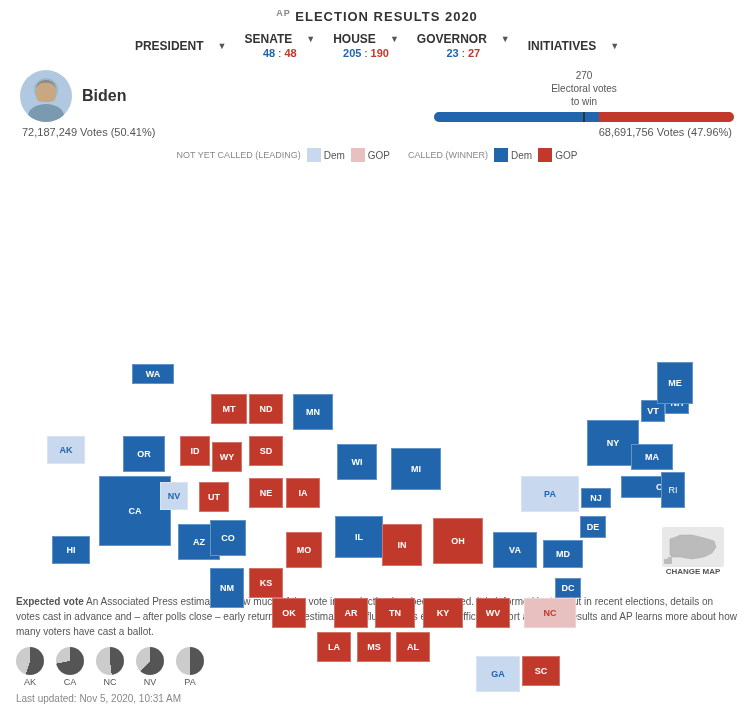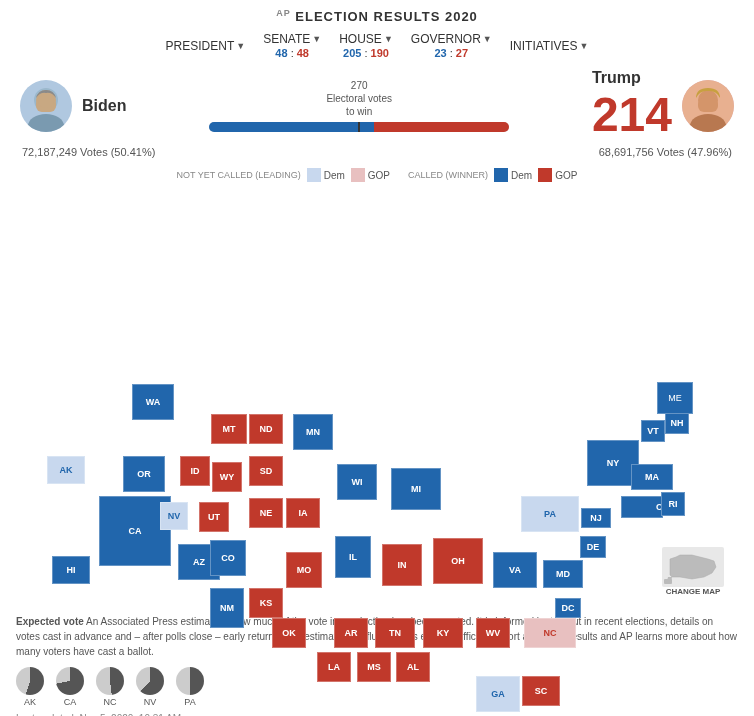--- a/index.html
+++ b/index.html
@@ -2,21 +2,21 @@
 <html><head>
   <meta charset="utf-8">
   <style>
     * { box-sizing: border-box; margin: 0; padding: 0; }
     body { font-family: Arial, sans-serif; background: #fff; width: 754px; min-height: 716px; overflow-x: hidden; font-size: 12px; color: #333; }
 
     .header { text-align: center; padding: 8px 0 4px; }
     .ap-title { font-size: 13px; font-weight: bold; letter-spacing: 1px; color: #333; }
 
     .nav-bar { display: flex; justify-content: center; gap: 18px; padding: 4px 0; }
-    .nav-item { font-size: 12px; font-weight: normal; color: #333; cursor: pointer; display: flex; align-items: center; gap: 2px; }
+    .nav-item { font-size: 12px; font-weight: bold; color: #333; cursor: pointer; display: flex; align-items: center; gap: 14px; }
     .nav-item .chevron { font-size: 9px; color: #555; }
     .nav-sub { font-size: 11px; color: #333; text-align: center; margin-top: 1px; }
     .nav-sub .dem { color: #2166ac; font-weight: bold; }
     .nav-sub .rep { color: #c0392b; font-weight: bold; }
 
     .scoreboard { display: flex; align-items: center; justify-content: space-between; padding: 6px 20px 4px; position: relative; }
     .candidate-left { display: flex; align-items: center; gap: 10px; }
     .candidate-right { display: flex; align-items: center; gap: 10px; flex-direction: row-reverse; }
     .candidate-name { font-size: 16px; font-weight: bold; color: #333; }
     .candidate-votes-big { font-size: 48px; font-weight: bold; }
@@ -140,35 +140,20 @@
 
   <div class="progress-section">
     <div class="progress-label">270<br>Electoral votes<br>to win</div>
     <div class="progress-bar-wrap">
       <div class="progress-dem" style="width:55%;"></div>
       <div class="progress-rep" style="width:45%;"></div>
       <div class="progress-marker"></div>
     </div>
   </div>
 
-  <div class="candidate-right">
-    <div class="avatar avatar-right">
-      <svg width="52" height="52" viewBox="0 0 52 52">
-        <circle cx="26" cy="26" r="26" fill="#e8b090"></circle>
-        <circle cx="26" cy="20" r="10" fill="#d4956a"></circle>
-        <rect x="16" y="18" width="20" height="14" rx="6" fill="#d4956a"></rect>
-        <path d="M14,18 Q14,8 26,8 Q38,8 38,18 Q34,10 26,11 Q18,10 14,18z" fill="#c8a040"></path>
-        <ellipse cx="26" cy="46" rx="18" ry="12" fill="#b87850"></ellipse>
-      </svg>
-    </div>
-    <div>
-      <div class="candidate-name">Trump</div>
-      <div class="candidate-votes-big rep-color">214</div>
-    </div>
-  </div>
 </div>
 
 <div style="display:flex;justify-content:space-between;padding:0 22px 4px;">
   <span class="votes-sub">72,187,249 Votes (50.41%)</span>
   <span class="votes-sub">68,691,756 Votes (47.96%)</span>
 </div>
 
 <div class="legend">
   <div class="legend-group">
     <span class="legend-group-label">NOT YET CALLED (LEADING)</span>
@@ -192,21 +177,21 @@
       <span>GOP</span>
     </div>
   </div>
 </div>
 
 <div class="map-area">
   <div class="map-container" id="state-map">
 
   <div style="position: absolute; left: 20px; top: 270px; width: 38px; height: 28px; background: rgb(200, 216, 238); color: rgb(33, 102, 172); display: flex; align-items: center; justify-content: center; font-size: 9px; font-weight: bold; cursor: pointer; border: 1px solid rgba(255, 255, 255, 0.3);">AK</div>
       <div style="position: absolute; left: 25px; top: 370px; width: 38px; height: 28px; background: rgb(33, 102, 172); color: rgb(255, 255, 255); display: flex; align-items: center; justify-content: center; font-size: 9px; font-weight: bold; cursor: pointer; border: 1px solid rgba(255, 255, 255, 0.3);">HI</div>
-      <div style="position: absolute; left: 105px; top: 198px; width: 42px; height: 36px; background: rgb(33, 102, 172); color: rgb(255, 255, 255); display: flex; align-items: center; justify-content: center; font-size: 9px; font-weight: bold; cursor: pointer; border: 1px solid rgba(255, 255, 255, 0.3);">WA</div>
+      <div style="position: absolute; left: 105px; top: 198px; width: 42px; height: 20px; background: rgb(33, 102, 172); color: rgb(255, 255, 255); display: flex; align-items: center; justify-content: center; font-size: 9px; font-weight: bold; cursor: pointer; border: 1px solid rgba(255, 255, 255, 0.3);">WA</div>
       <div style="position: absolute; left: 96px; top: 270px; width: 42px; height: 36px; background: rgb(33, 102, 172); color: rgb(255, 255, 255); display: flex; align-items: center; justify-content: center; font-size: 9px; font-weight: bold; cursor: pointer; border: 1px solid rgba(255, 255, 255, 0.3);">OR</div>
       <div style="position: absolute; left: 72px; top: 310px; width: 72px; height: 70px; background: rgb(33, 102, 172); color: rgb(255, 255, 255); display: flex; align-items: center; justify-content: center; font-size: 9px; font-weight: bold; cursor: pointer; border: 1px solid rgba(255, 255, 255, 0.3);">CA</div>
       <div style="position: absolute; left: 153px; top: 270px; width: 30px; height: 30px; background: rgb(192, 57, 43); color: rgb(255, 255, 255); display: flex; align-items: center; justify-content: center; font-size: 9px; font-weight: bold; cursor: pointer; border: 1px solid rgba(255, 255, 255, 0.3);">ID</div>
       <div style="position: absolute; left: 133px; top: 316px; width: 28px; height: 28px; background: rgb(200, 216, 238); color: rgb(33, 102, 172); display: flex; align-items: center; justify-content: center; font-size: 9px; font-weight: bold; cursor: pointer; border: 1px solid rgba(255, 255, 255, 0.3);">NV</div>
       <div style="position: absolute; left: 151px; top: 358px; width: 42px; height: 36px; background: rgb(33, 102, 172); color: rgb(255, 255, 255); display: flex; align-items: center; justify-content: center; font-size: 9px; font-weight: bold; cursor: pointer; border: 1px solid rgba(255, 255, 255, 0.3);">AZ</div>
       <div style="position: absolute; left: 184px; top: 228px; width: 36px; height: 30px; background: rgb(192, 57, 43); color: rgb(255, 255, 255); display: flex; align-items: center; justify-content: center; font-size: 9px; font-weight: bold; cursor: pointer; border: 1px solid rgba(255, 255, 255, 0.3);">MT</div>
       <div style="position: absolute; left: 185px; top: 276px; width: 30px; height: 30px; background: rgb(192, 57, 43); color: rgb(255, 255, 255); display: flex; align-items: center; justify-content: center; font-size: 9px; font-weight: bold; cursor: pointer; border: 1px solid rgba(255, 255, 255, 0.3);">WY</div>
       <div style="position: absolute; left: 172px; top: 316px; width: 30px; height: 30px; background: rgb(192, 57, 43); color: rgb(255, 255, 255); display: flex; align-items: center; justify-content: center; font-size: 9px; font-weight: bold; cursor: pointer; border: 1px solid rgba(255, 255, 255, 0.3);">UT</div>
       <div style="position: absolute; left: 183px; top: 354px; width: 36px; height: 36px; background: rgb(33, 102, 172); color: rgb(255, 255, 255); display: flex; align-items: center; justify-content: center; font-size: 9px; font-weight: bold; cursor: pointer; border: 1px solid rgba(255, 255, 255, 0.3);">CO</div>
       <div style="position: absolute; left: 183px; top: 402px; width: 34px; height: 40px; background: rgb(33, 102, 172); color: rgb(255, 255, 255); display: flex; align-items: center; justify-content: center; font-size: 9px; font-weight: bold; cursor: pointer; border: 1px solid rgba(255, 255, 255, 0.3);">NM</div>
@@ -216,43 +201,43 @@
       <div style="position: absolute; left: 222px; top: 402px; width: 34px; height: 30px; background: rgb(192, 57, 43); color: rgb(255, 255, 255); display: flex; align-items: center; justify-content: center; font-size: 9px; font-weight: bold; cursor: pointer; border: 1px solid rgba(255, 255, 255, 0.3);">KS</div>
       <div style="position: absolute; left: 266px; top: 228px; width: 40px; height: 36px; background: rgb(33, 102, 172); color: rgb(255, 255, 255); display: flex; align-items: center; justify-content: center; font-size: 9px; font-weight: bold; cursor: pointer; border: 1px solid rgba(255, 255, 255, 0.3);">MN</div>
       <div style="position: absolute; left: 259px; top: 312px; width: 34px; height: 30px; background: rgb(192, 57, 43); color: rgb(255, 255, 255); display: flex; align-items: center; justify-content: center; font-size: 9px; font-weight: bold; cursor: pointer; border: 1px solid rgba(255, 255, 255, 0.3);">IA</div>
       <div style="position: absolute; left: 259px; top: 366px; width: 36px; height: 36px; background: rgb(192, 57, 43); color: rgb(255, 255, 255); display: flex; align-items: center; justify-content: center; font-size: 9px; font-weight: bold; cursor: pointer; border: 1px solid rgba(255, 255, 255, 0.3);">MO</div>
       <div style="position: absolute; left: 245px; top: 432px; width: 34px; height: 30px; background: rgb(192, 57, 43); color: rgb(255, 255, 255); display: flex; align-items: center; justify-content: center; font-size: 9px; font-weight: bold; cursor: pointer; border: 1px solid rgba(255, 255, 255, 0.3);">OK</div>
       <div style="position: absolute; left: 307px; top: 432px; width: 34px; height: 30px; background: rgb(192, 57, 43); color: rgb(255, 255, 255); display: flex; align-items: center; justify-content: center; font-size: 9px; font-weight: bold; cursor: pointer; border: 1px solid rgba(255, 255, 255, 0.3);">AR</div>
       <div style="position: absolute; left: 290px; top: 466px; width: 34px; height: 30px; background: rgb(192, 57, 43); color: rgb(255, 255, 255); display: flex; align-items: center; justify-content: center; font-size: 9px; font-weight: bold; cursor: pointer; border: 1px solid rgba(255, 255, 255, 0.3);">LA</div>
       <div style="position: absolute; left: 330px; top: 466px; width: 34px; height: 30px; background: rgb(192, 57, 43); color: rgb(255, 255, 255); display: flex; align-items: center; justify-content: center; font-size: 9px; font-weight: bold; cursor: pointer; border: 1px solid rgba(255, 255, 255, 0.3);">MS</div>
       <div style="position: absolute; left: 369px; top: 466px; width: 34px; height: 30px; background: rgb(192, 57, 43); color: rgb(255, 255, 255); display: flex; align-items: center; justify-content: center; font-size: 9px; font-weight: bold; cursor: pointer; border: 1px solid rgba(255, 255, 255, 0.3);">AL</div>
       <div style="position: absolute; left: 310px; top: 278px; width: 40px; height: 36px; background: rgb(33, 102, 172); color: rgb(255, 255, 255); display: flex; align-items: center; justify-content: center; font-size: 9px; font-weight: bold; cursor: pointer; border: 1px solid rgba(255, 255, 255, 0.3);">WI</div>
-      <div style="position: absolute; left: 308px; top: 350px; width: 36px; height: 42px; background: rgb(33, 102, 172); color: rgb(255, 255, 255); display: flex; align-items: center; justify-content: center; font-size: 9px; font-weight: bold; cursor: pointer; border: 1px solid rgba(255, 255, 255, 0.3);">IL</div>
+      <div style="position: absolute; left: 308px; top: 350px; width: 48px; height: 42px; background: rgb(33, 102, 172); color: rgb(255, 255, 255); display: flex; align-items: center; justify-content: center; font-size: 9px; font-weight: bold; cursor: pointer; border: 1px solid rgba(255, 255, 255, 0.3);">IL</div>
       <div style="position: absolute; left: 348px; top: 432px; width: 40px; height: 30px; background: rgb(192, 57, 43); color: rgb(255, 255, 255); display: flex; align-items: center; justify-content: center; font-size: 9px; font-weight: bold; cursor: pointer; border: 1px solid rgba(255, 255, 255, 0.3);">TN</div>
       <div style="position: absolute; left: 364px; top: 282px; width: 50px; height: 42px; background: rgb(33, 102, 172); color: rgb(255, 255, 255); display: flex; align-items: center; justify-content: center; font-size: 9px; font-weight: bold; cursor: pointer; border: 1px solid rgba(255, 255, 255, 0.3);">MI</div>
       <div style="position: absolute; left: 355px; top: 358px; width: 40px; height: 42px; background: rgb(192, 57, 43); color: rgb(255, 255, 255); display: flex; align-items: center; justify-content: center; font-size: 9px; font-weight: bold; cursor: pointer; border: 1px solid rgba(255, 255, 255, 0.3);">IN</div>
       <div style="position: absolute; left: 396px; top: 432px; width: 40px; height: 30px; background: rgb(192, 57, 43); color: rgb(255, 255, 255); display: flex; align-items: center; justify-content: center; font-size: 9px; font-weight: bold; cursor: pointer; border: 1px solid rgba(255, 255, 255, 0.3);">KY</div>
       <div style="position: absolute; left: 406px; top: 352px; width: 50px; height: 46px; background: rgb(192, 57, 43); color: rgb(255, 255, 255); display: flex; align-items: center; justify-content: center; font-size: 9px; font-weight: bold; cursor: pointer; border: 1px solid rgba(255, 255, 255, 0.3);">OH</div>
       <div style="position: absolute; left: 449px; top: 432px; width: 34px; height: 30px; background: rgb(192, 57, 43); color: rgb(255, 255, 255); display: flex; align-items: center; justify-content: center; font-size: 9px; font-weight: bold; cursor: pointer; border: 1px solid rgba(255, 255, 255, 0.3);">WV</div>
       <div style="position: absolute; left: 449px; top: 490px; width: 44px; height: 36px; background: rgb(200, 216, 238); color: rgb(33, 102, 172); display: flex; align-items: center; justify-content: center; font-size: 9px; font-weight: bold; cursor: pointer; border: 1px solid rgba(255, 255, 255, 0.3);">GA</div>
       <div style="position: absolute; left: 495px; top: 490px; width: 38px; height: 30px; background: rgb(192, 57, 43); color: rgb(255, 255, 255); display: flex; align-items: center; justify-content: center; font-size: 9px; font-weight: bold; cursor: pointer; border: 1px solid rgba(255, 255, 255, 0.3);">SC</div>
       <div style="position: absolute; left: 497px; top: 432px; width: 52px; height: 30px; background: rgb(232, 192, 192); color: rgb(192, 57, 43); display: flex; align-items: center; justify-content: center; font-size: 9px; font-weight: bold; cursor: pointer; border: 1px solid rgba(255, 255, 255, 0.3);">NC</div>
       <div style="position: absolute; left: 466px; top: 366px; width: 44px; height: 36px; background: rgb(33, 102, 172); color: rgb(255, 255, 255); display: flex; align-items: center; justify-content: center; font-size: 9px; font-weight: bold; cursor: pointer; border: 1px solid rgba(255, 255, 255, 0.3);">VA</div>
       <div style="position: absolute; left: 528px; top: 412px; width: 26px; height: 20px; background: rgb(33, 102, 172); color: rgb(255, 255, 255); display: flex; align-items: center; justify-content: center; font-size: 9px; font-weight: bold; cursor: pointer; border: 1px solid rgba(255, 255, 255, 0.3);">DC</div>
       <div style="position: absolute; left: 516px; top: 374px; width: 40px; height: 28px; background: rgb(33, 102, 172); color: rgb(255, 255, 255); display: flex; align-items: center; justify-content: center; font-size: 9px; font-weight: bold; cursor: pointer; border: 1px solid rgba(255, 255, 255, 0.3);">MD</div>
       <div style="position: absolute; left: 553px; top: 350px; width: 26px; height: 22px; background: rgb(33, 102, 172); color: rgb(255, 255, 255); display: flex; align-items: center; justify-content: center; font-size: 9px; font-weight: bold; cursor: pointer; border: 1px solid rgba(255, 255, 255, 0.3);">DE</div>
       <div style="position: absolute; left: 494px; top: 310px; width: 58px; height: 36px; background: rgb(200, 216, 238); color: rgb(33, 102, 172); display: flex; align-items: center; justify-content: center; font-size: 9px; font-weight: bold; cursor: pointer; border: 1px solid rgba(255, 255, 255, 0.3);">PA</div>
       <div style="position: absolute; left: 554px; top: 322px; width: 30px; height: 20px; background: rgb(33, 102, 172); color: rgb(255, 255, 255); display: flex; align-items: center; justify-content: center; font-size: 9px; font-weight: bold; cursor: pointer; border: 1px solid rgba(255, 255, 255, 0.3);">NJ</div>
       <div style="position: absolute; left: 560px; top: 254px; width: 52px; height: 46px; background: rgb(33, 102, 172); color: rgb(255, 255, 255); display: flex; align-items: center; justify-content: center; font-size: 9px; font-weight: bold; cursor: pointer; border: 1px solid rgba(255, 255, 255, 0.3);">NY</div>
       <div style="position: absolute; left: 594px; top: 310px; width: 28px; height: 22px; background: rgb(33, 102, 172); color: rgb(255, 255, 255); display: flex; align-items: center; justify-content: center; font-size: 9px; font-weight: bold; cursor: pointer; border: 1px solid rgba(255, 255, 255, 0.3); padding-left: 40px;">CT</div>
       <div style="position: absolute; left: 604px; top: 278px; width: 42px; height: 26px; background: rgb(33, 102, 172); color: rgb(255, 255, 255); display: flex; align-items: center; justify-content: center; font-size: 9px; font-weight: bold; cursor: pointer; border: 1px solid rgba(255, 255, 255, 0.3);">MA</div>
-      <div style="position: absolute; left: 634px; top: 306px; width: 24px; height: 24px; background: rgb(33, 102, 172); color: rgb(255, 255, 255); display: flex; align-items: center; justify-content: center; font-size: 9px; font-weight: bold; cursor: pointer; border: 1px solid rgba(255, 255, 255, 0.3);">RI</div>
+      <div style="position: absolute; left: 634px; top: 306px; width: 24px; height: 36px; background: rgb(33, 102, 172); color: rgb(255, 255, 255); display: flex; align-items: center; justify-content: center; font-size: 9px; font-weight: normal; cursor: pointer; border: 1px solid rgba(255, 255, 255, 0.3);">RI</div>
       <div style="position: absolute; left: 614px; top: 234px; width: 24px; height: 22px; background: rgb(33, 102, 172); color: rgb(255, 255, 255); display: flex; align-items: center; justify-content: center; font-size: 9px; font-weight: bold; cursor: pointer; border: 1px solid rgba(255, 255, 255, 0.3);">VT</div>
       <div style="position: absolute; left: 638px; top: 226px; width: 24px; height: 22px; background: rgb(33, 102, 172); color: rgb(255, 255, 255); display: flex; align-items: center; justify-content: center; font-size: 9px; font-weight: bold; cursor: pointer; border: 1px solid rgba(255, 255, 255, 0.3);">NH</div>
-      <div style="position: absolute; left: 630px; top: 196px; width: 36px; height: 32px; background: rgb(33, 102, 172); color: rgb(255, 255, 255); display: flex; align-items: center; justify-content: center; font-size: 9px; font-weight: normal; cursor: pointer; border: 1px solid rgba(255, 255, 255, 0.3);">ME</div>
+      <div style="position: absolute; left: 630px; top: 196px; width: 36px; height: 42px; background: rgb(33, 102, 172); color: rgb(255, 255, 255); display: flex; align-items: center; justify-content: center; font-size: 9px; font-weight: bold; cursor: pointer; border: 1px solid rgba(255, 255, 255, 0.3);">ME</div>
     </div>
 
   <div class="change-map-btn" style="position:absolute;bottom:10px;right:30px;">
     <svg width="62" height="40" viewBox="0 0 62 40">
       <rect width="62" height="40" fill="#e8e8e8" rx="2"></rect>
 
       <path d="M8,28 L8,12 L14,10 L18,8 L30,8 L38,10 L46,12 L52,14 L54,20 L50,26 L42,30 L30,32 L18,30 L10,30z" fill="#bbb" stroke="#aaa" stroke-width="0.5"></path>
       <path d="M6,30 L10,30 L9,36 L5,34z" fill="#bbb"></path>
       <rect x="2" y="32" width="8" height="5" rx="1" fill="#bbb"></rect>
     </svg>

